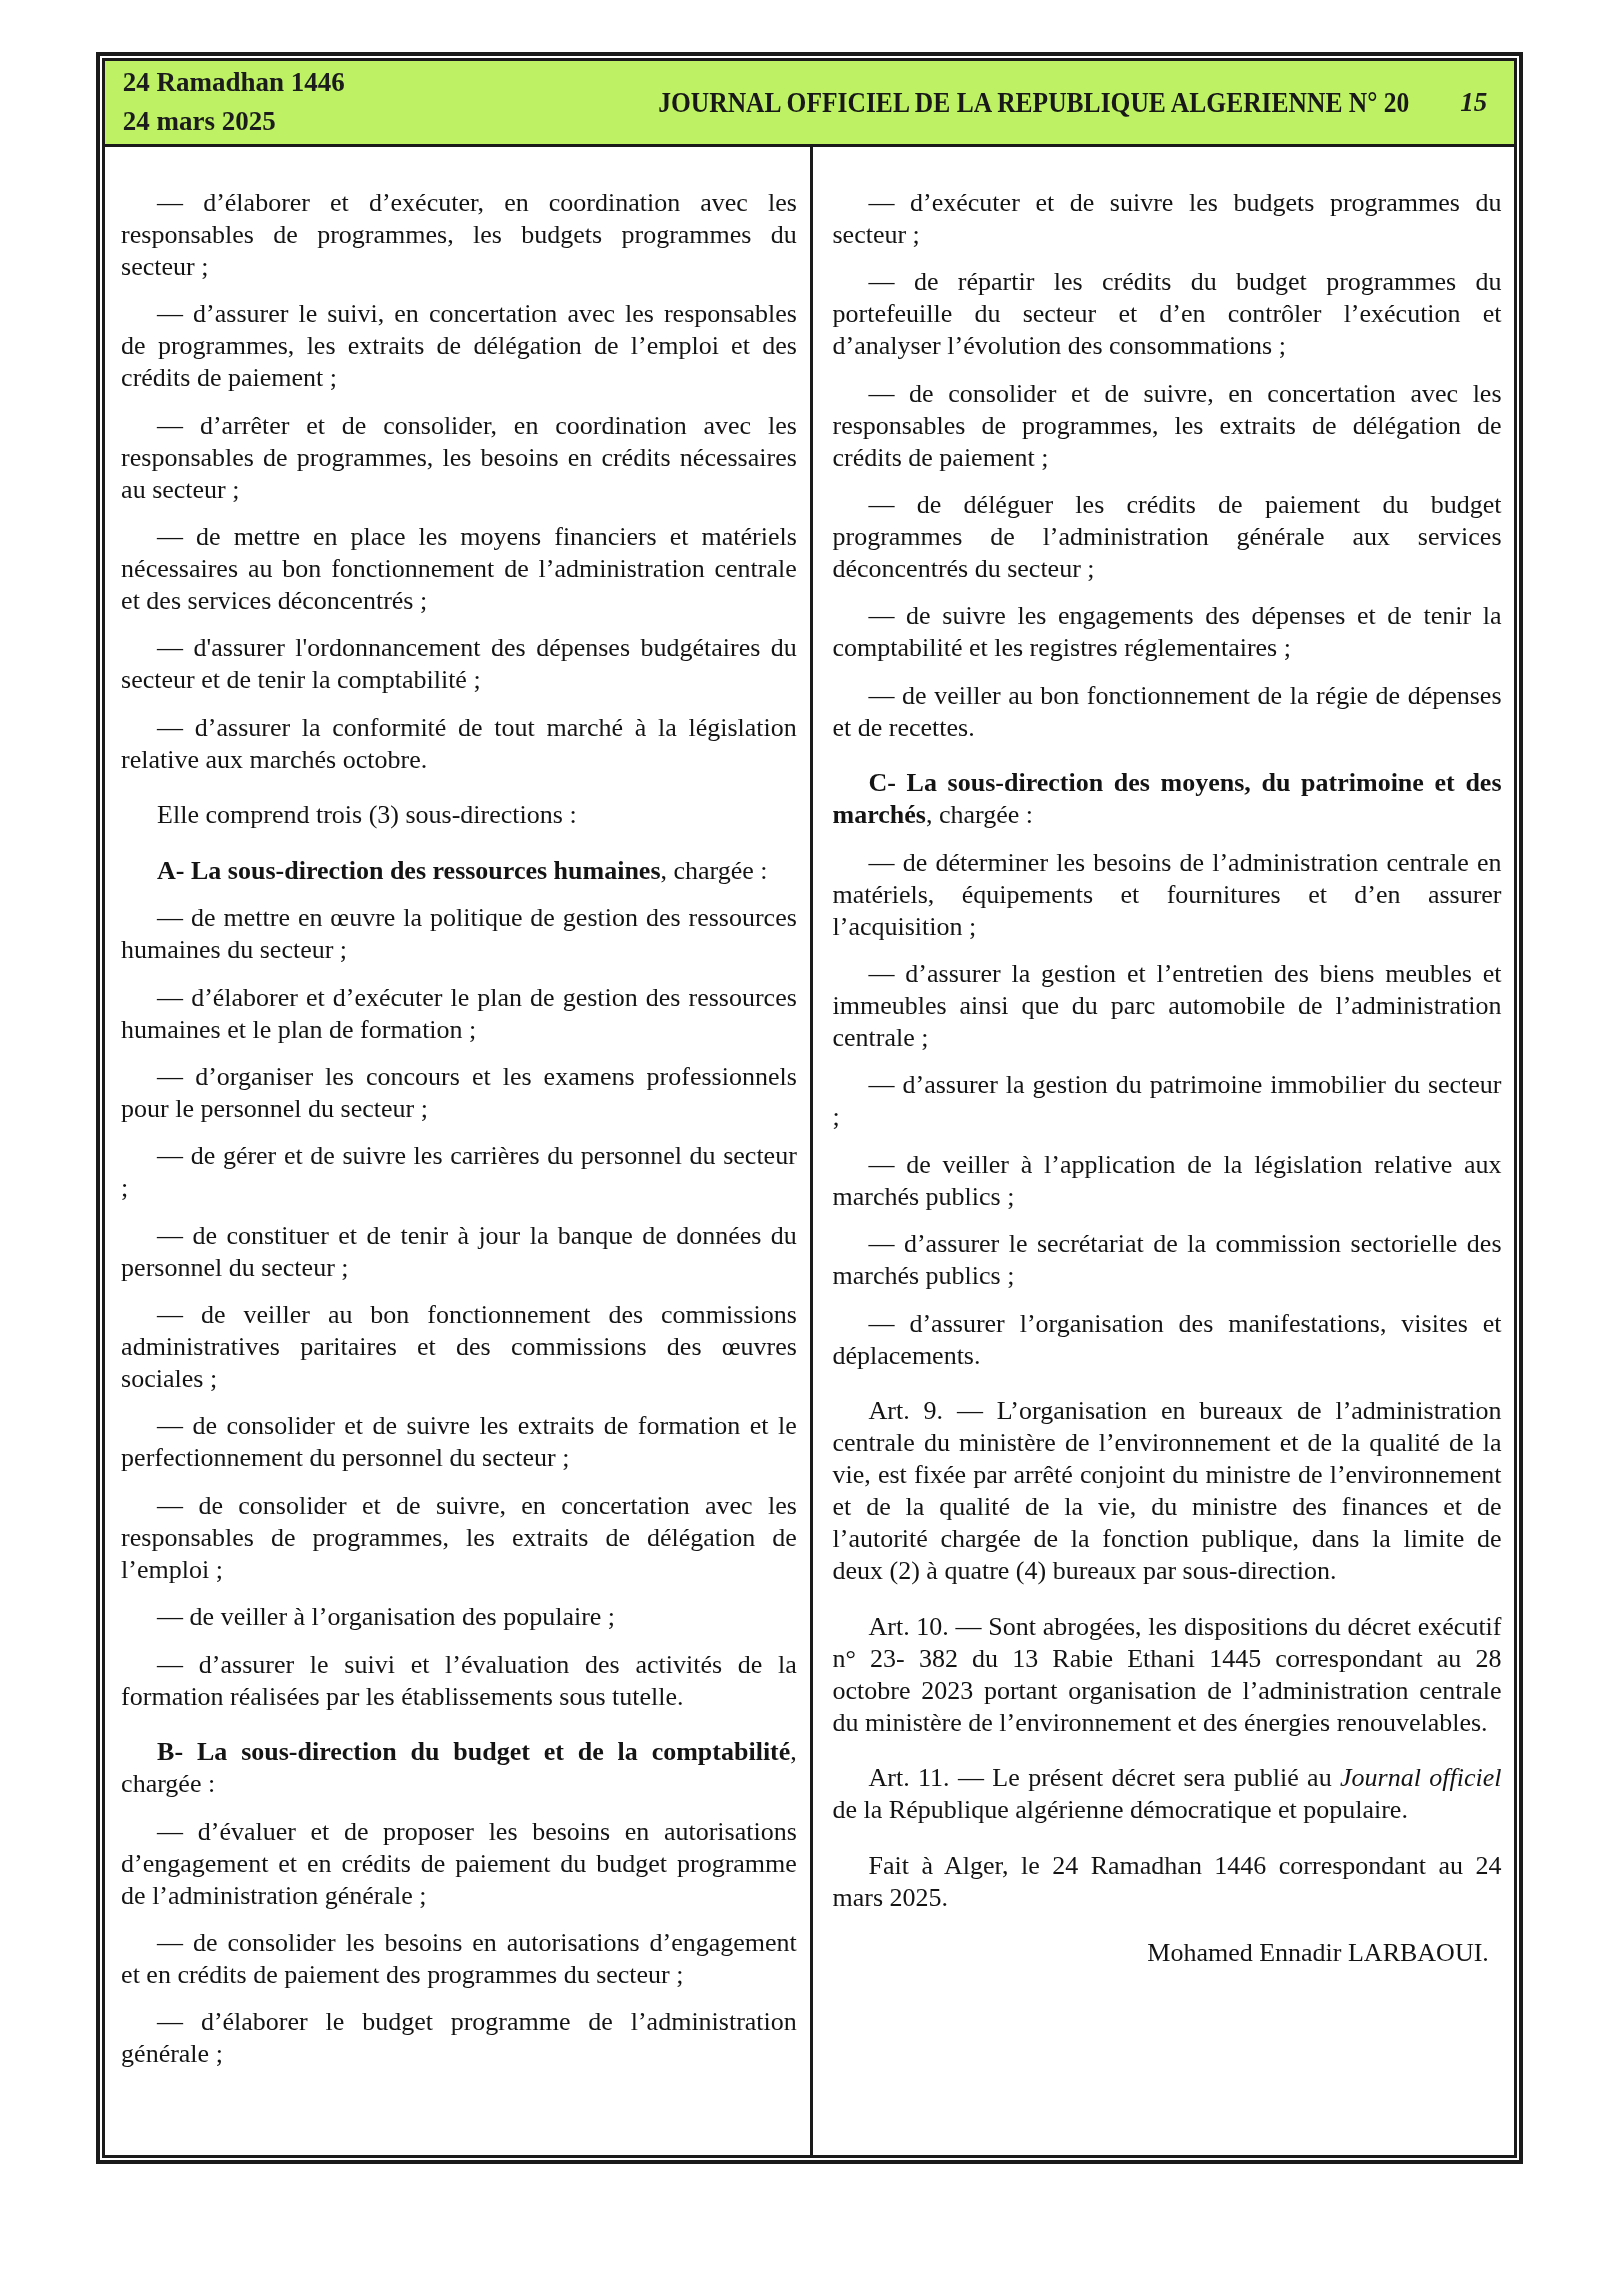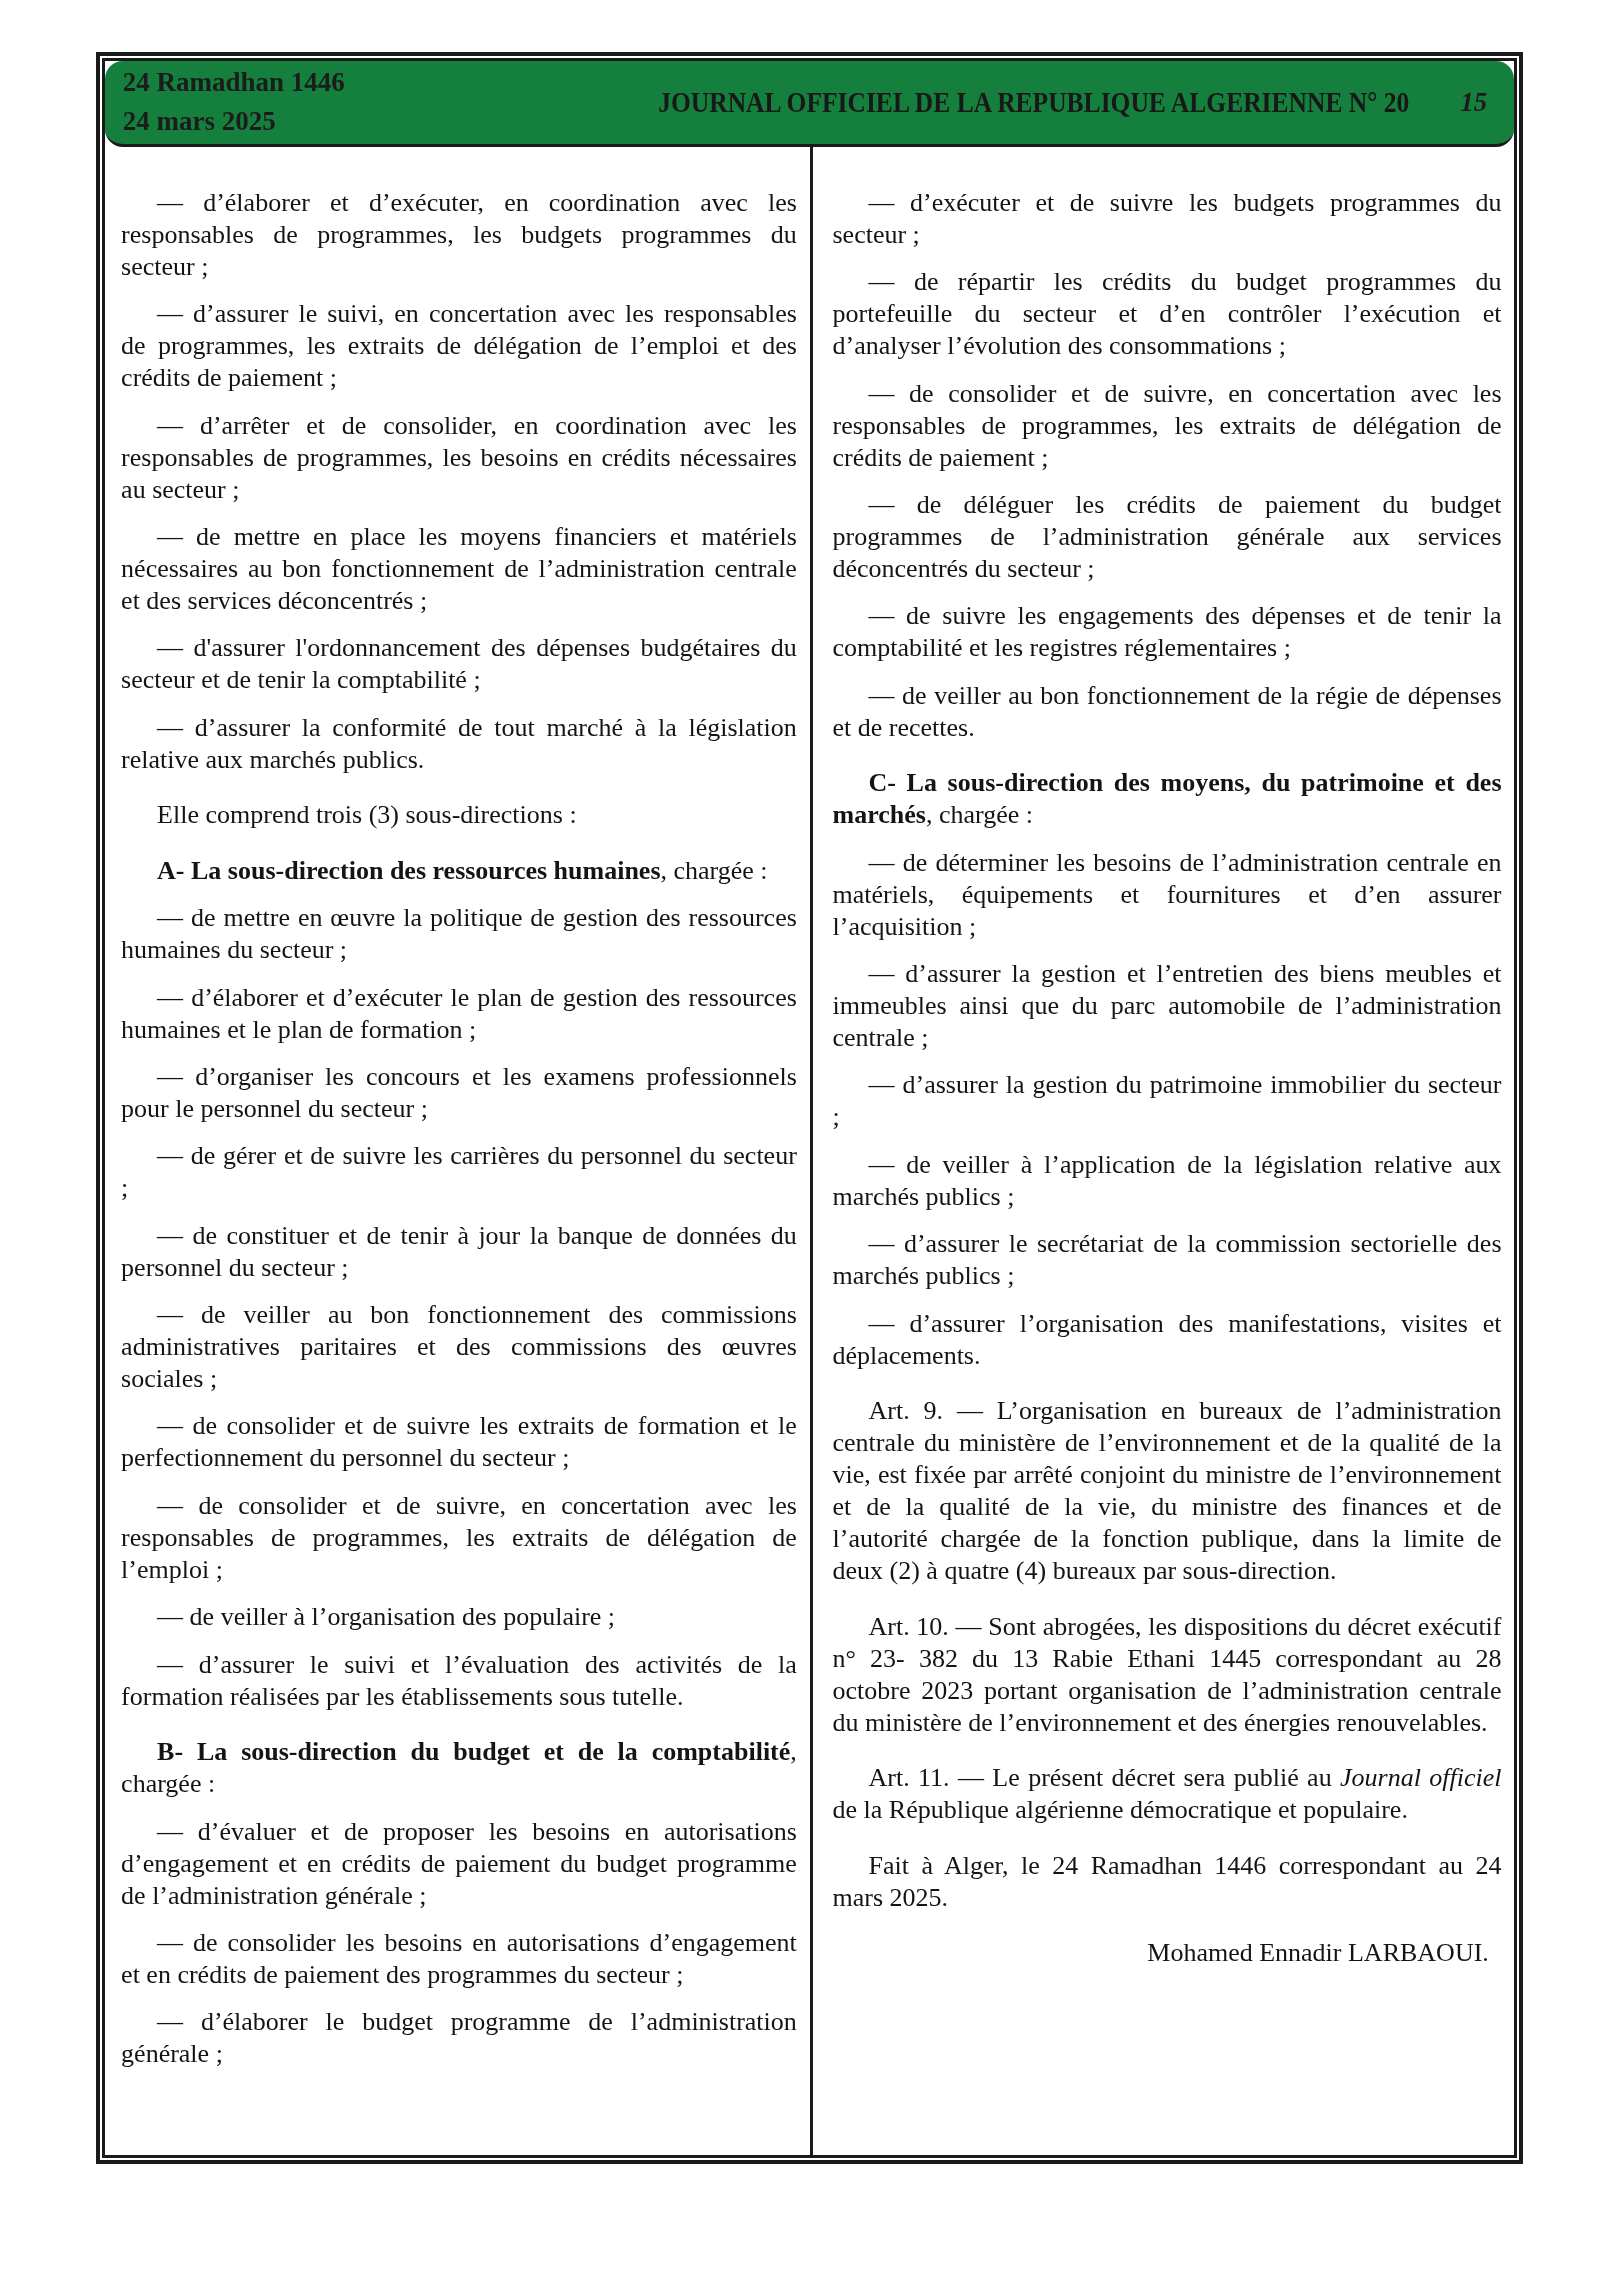--- a/index.html
+++ b/index.html
@@ -15,26 +15,25 @@
     border:4.5px solid #1a1a1a;
     background:#ffffff;
   }
   .frame-inner {
     position:absolute; inset:1.8px;
     border:3.6px solid #1a1a1a;
     display:flex; flex-direction:column;
     overflow:hidden;
   }
   .jo-header {
-    background:#15803d;
+    background:#bef264;
     border-bottom:3.6px solid #1a1a1a;
     height:83px; flex:0 0 auto;
     display:flex; align-items:center;
     color:#1c1c1c;
-    border-radius:18px;
   }
   .jo-dates {
     padding-left:18px;
     font-weight:bold; font-size:27px; line-height:39px;
     white-space:nowrap;
   }
   .jo-title-wrap { flex:1; text-align:right; overflow:hidden; }
   .jo-title {
     display:inline-block;
     font-weight:bold; font-size:29px;
@@ -86,21 +85,21 @@
       <div class="jo-pagenum">15</div>
     </div>
 
     <div class="jo-body">
       <div class="col col-left" id="col-left">
           <p class="para"><span>— d’élaborer et d’exécuter, en coordination avec les responsables de programmes, les budgets programmes du secteur ;</span></p>
           <p class="para"><span>— d’assurer le suivi, en concertation avec les responsables de programmes, les extraits de délégation de l’emploi et des crédits de paiement ;</span></p>
           <p class="para"><span>— d’arrêter et de consolider, en coordination avec les responsables de programmes, les besoins en crédits nécessaires au secteur ;</span></p>
           <p class="para"><span>— de mettre en place les moyens financiers et matériels nécessaires au bon fonctionnement de l’administration centrale et des services déconcentrés ;</span></p>
           <p class="para"><span>— d'assurer l'ordonnancement des dépenses budgétaires du secteur et de tenir la comptabilité ;</span></p>
-          <p class="para"><span>— d’assurer la conformité de tout marché à la législation relative aux marchés publics.</span></p>
+          <p class="para"><span>— d’assurer la conformité de tout marché à la législation relative aux marchés octobre.</span></p>
           <p class="para gap"><span>Elle comprend trois (3) sous-directions :</span></p>
           <p class="para gap"><span class="b">A- La sous-direction des ressources humaines</span><span>, chargée :</span></p>
           <p class="para"><span>— de mettre en œuvre la politique de gestion des ressources humaines du secteur ;</span></p>
           <p class="para"><span>— d’élaborer et d’exécuter le plan de gestion des ressources humaines et le plan de formation ;</span></p>
           <p class="para"><span>— d’organiser les concours et les examens professionnels pour le personnel du secteur ;</span></p>
           <p class="para"><span>— de gérer et de suivre les carrières du personnel du secteur ;</span></p>
           <p class="para"><span>— de constituer et de tenir à jour la banque de données du personnel du secteur ;</span></p>
           <p class="para"><span>— de veiller au bon fonctionnement des commissions administratives paritaires et des commissions des œuvres sociales ;</span></p>
           <p class="para"><span>— de consolider et de suivre les extraits de formation et le perfectionnement du personnel du secteur ;</span></p>
           <p class="para"><span>— de consolider et de suivre, en concertation avec les responsables de programmes, les extraits de délégation de l’emploi ;</span></p>

